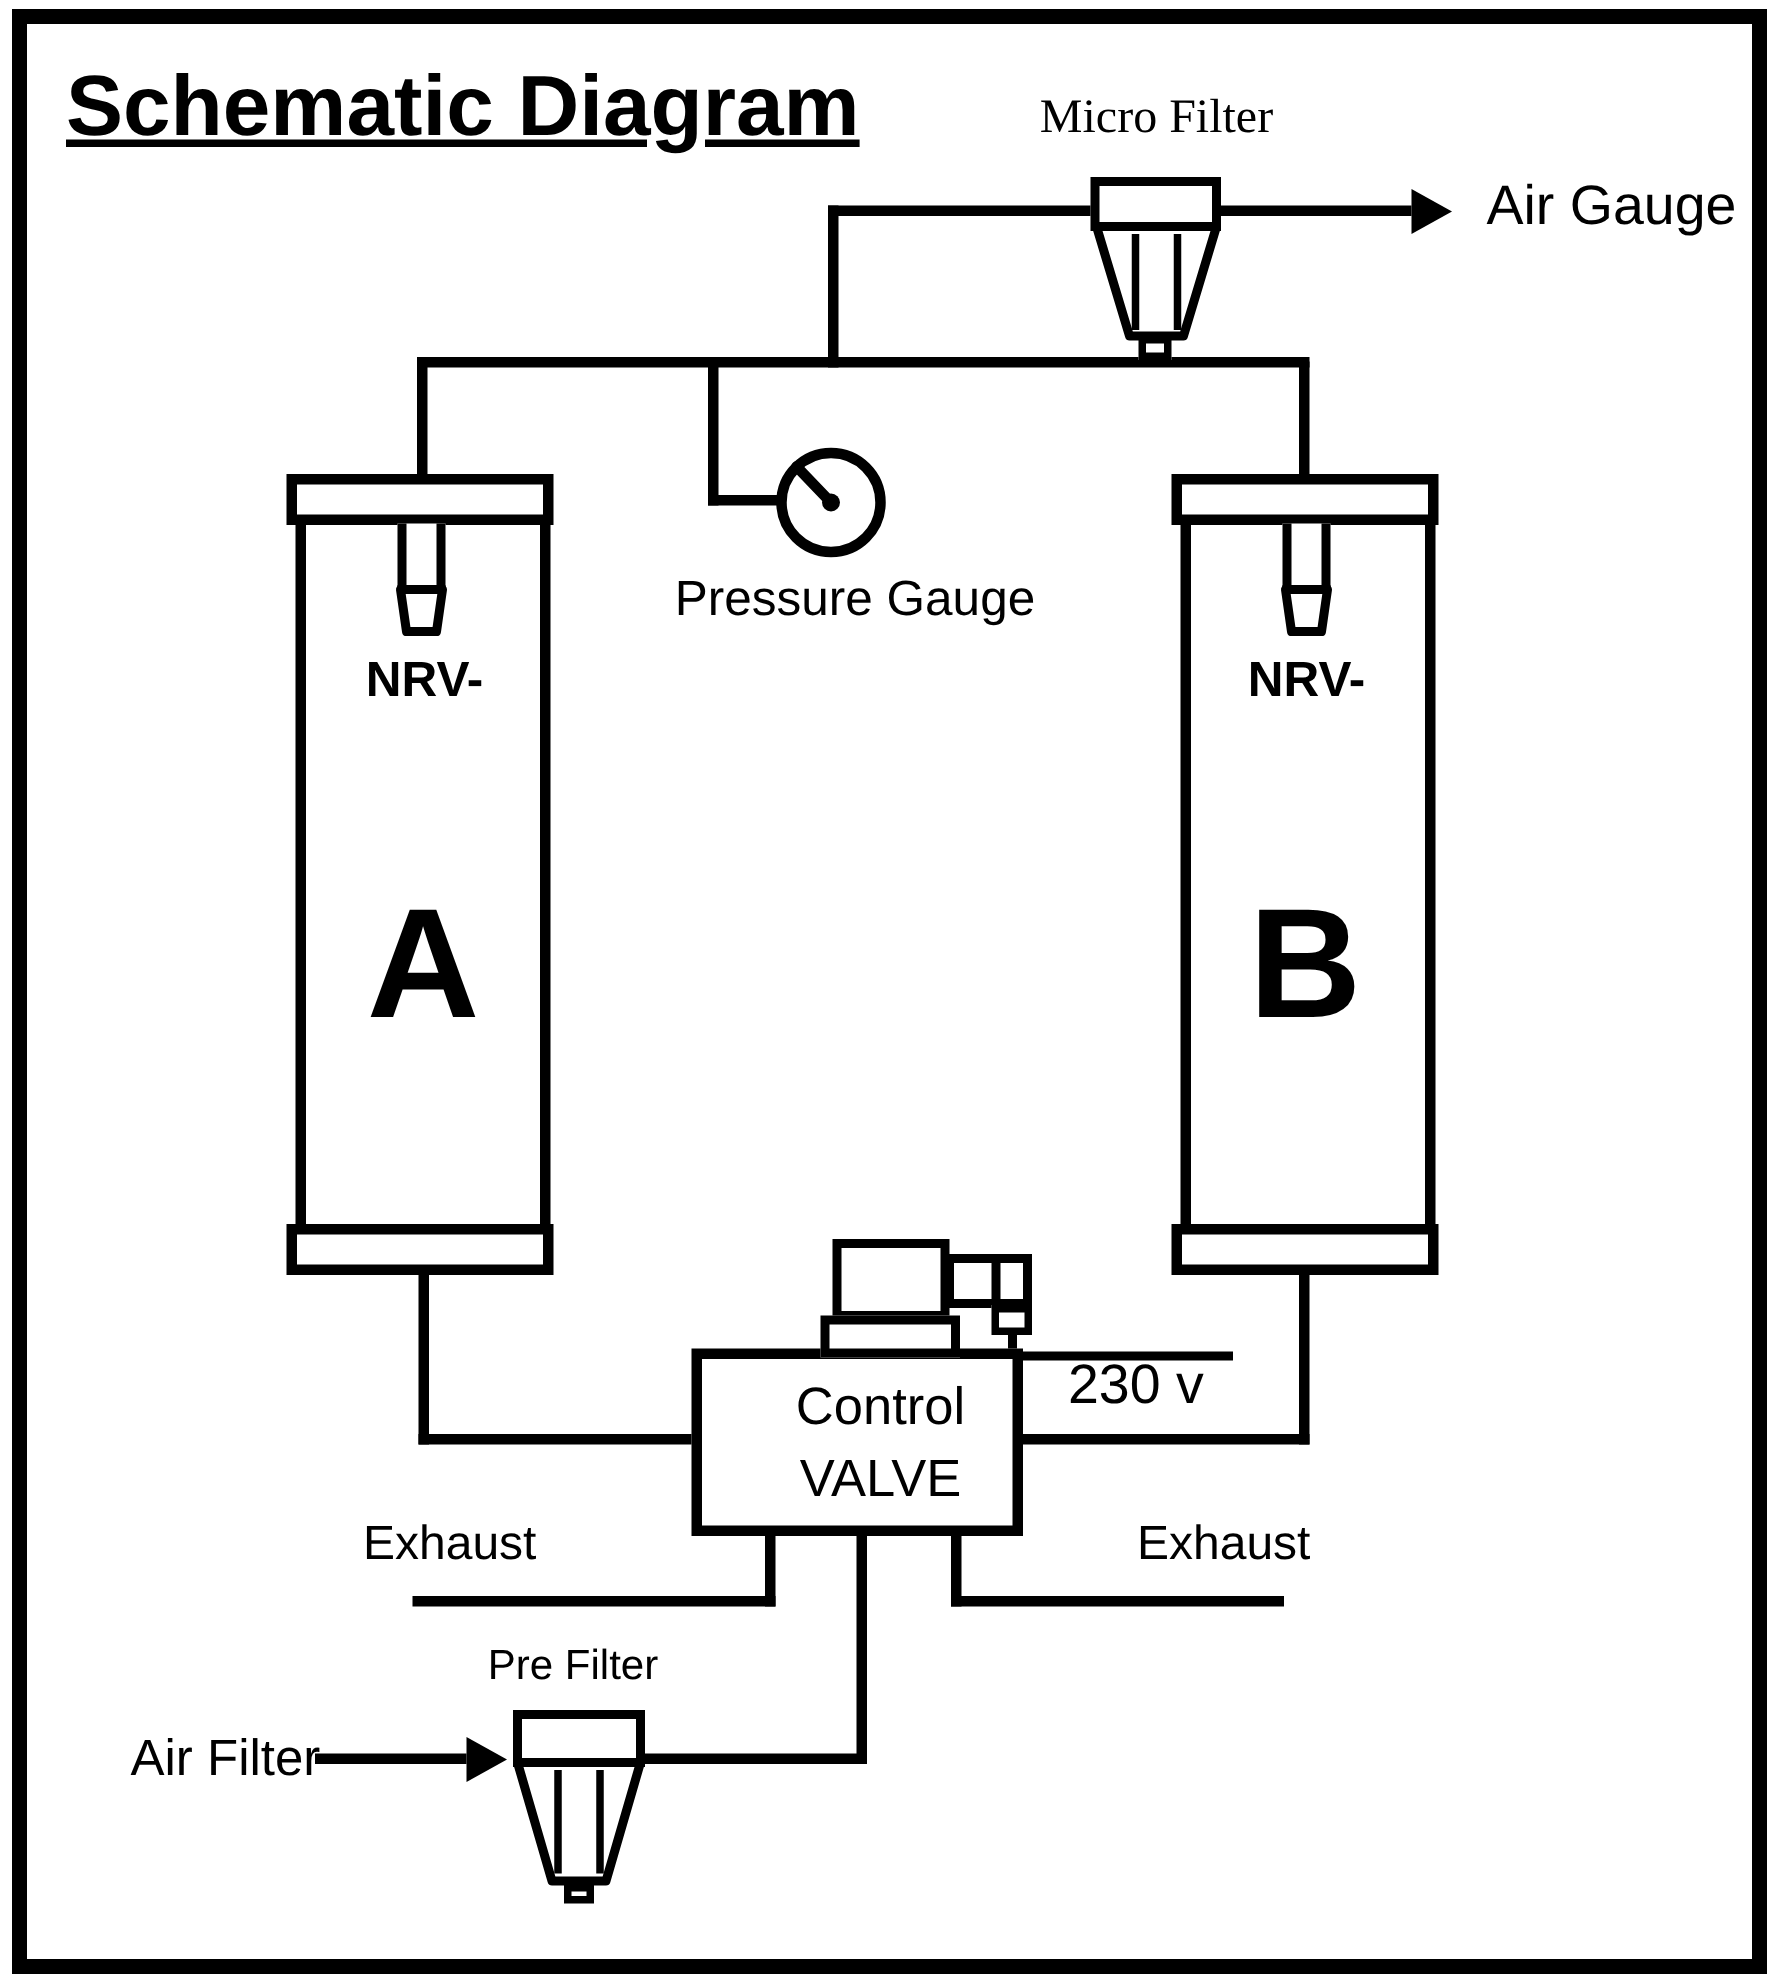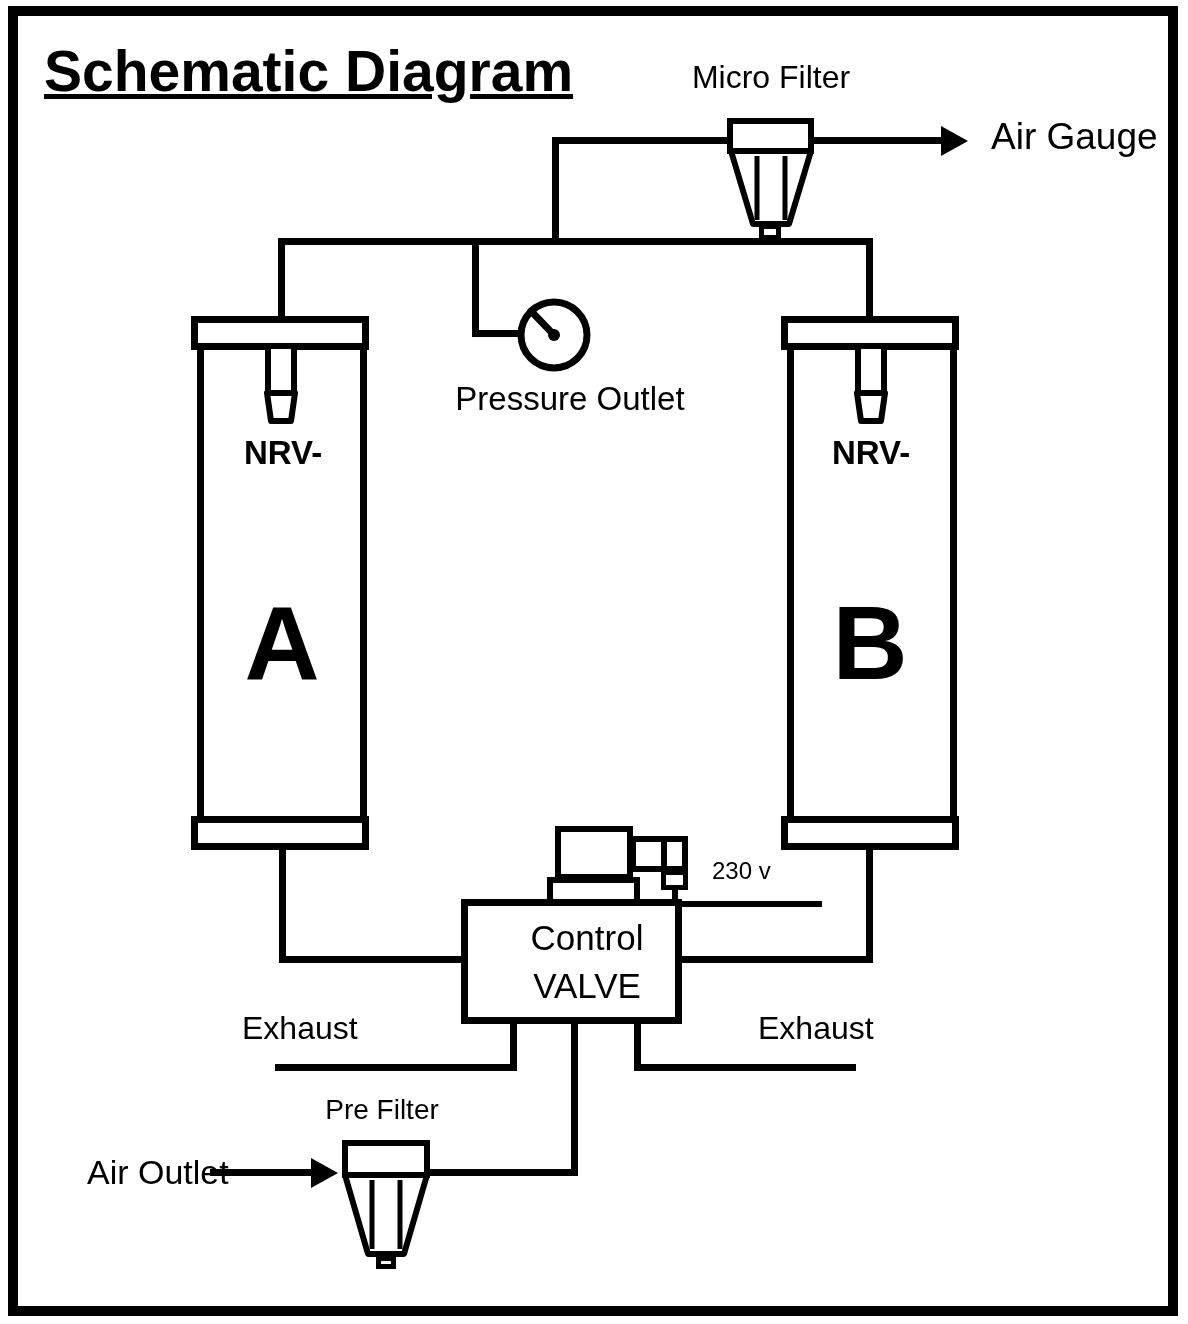--- a/index.html
+++ b/index.html
@@ -95,37 +95,37 @@
     <line x1="554" y1="335" x2="531" y2="311" stroke="#000" stroke-width="7" stroke-linecap="round"></line>
     <circle cx="554" cy="335" r="6" fill="#000"></circle>
   </g>
 
   <polygon points="941,126 941,156 968,141" fill="#000"></polygon>
   <polygon points="311,1158 311,1188 338,1173" fill="#000"></polygon>
 </svg>
 
 <div class="lbl bold" style="left:44px;top:42px;font-size:57px;text-decoration:underline;">Schematic Diagram</div>
 
-<div class="lbl ctr" style="left:690px;top:61px;width:162px;font-size:32px;">Micro Filter</div>
+<div class="lbl ctr" style="left:690px;top:61px;width:162px;font-size:32px;font-family:Liberation Serif, serif;">Micro Filter</div>
 
 <div class="lbl" style="left:991px;top:118px;font-size:37px;">Air Gauge</div>
 
-<div class="lbl ctr" style="left:448px;top:382px;width:244px;font-size:33px;">Pressure Outlet</div>
+<div class="lbl ctr" style="left:448px;top:382px;width:244px;font-size:33px;">Pressure Gauge</div>
 
 <div class="lbl ctr bold" style="left:223px;top:436px;width:120px;font-size:33px;">NRV-</div>
 <div class="lbl ctr bold" style="left:811px;top:436px;width:120px;font-size:33px;">NRV-</div>
 
 <div class="lbl ctr bold" style="left:222px;top:589px;width:120px;font-size:104px;">A</div>
 <div class="lbl ctr bold" style="left:810px;top:589px;width:120px;font-size:104px;">B</div>
 
 <div id="valve-label" class="lbl" style="left:468px;top:906px;width:238px;height:111px;font-size:35px;">
   <span>Control</span>
   <span>VALVE</span>
 </div>
 
-<div class="lbl" style="left:712px;top:858px;font-size:24px;">230 v</div>
+<div class="lbl" style="left:712px;top:904px;font-size:37px;">230 v</div>
 
 <div class="lbl" style="left:242px;top:1012px;font-size:32px;">Exhaust</div>
 <div class="lbl" style="left:758px;top:1012px;font-size:32px;">Exhaust</div>
 
 <div class="lbl ctr" style="left:294px;top:1095px;width:176px;font-size:28px;">Pre Filter</div>
 
-<div class="lbl" style="left:87px;top:1155px;font-size:34px;">Air Outlet</div>
+<div class="lbl" style="left:87px;top:1155px;font-size:34px;">Air Filter</div>
 
 </body></html>

